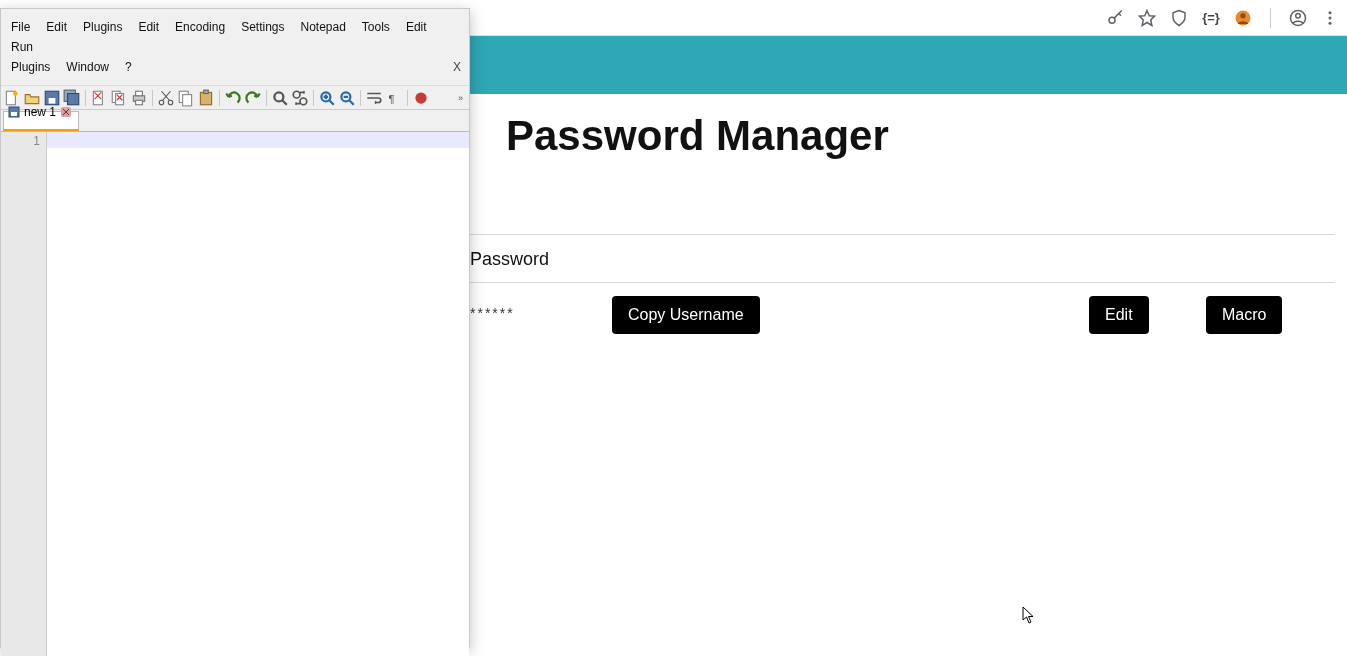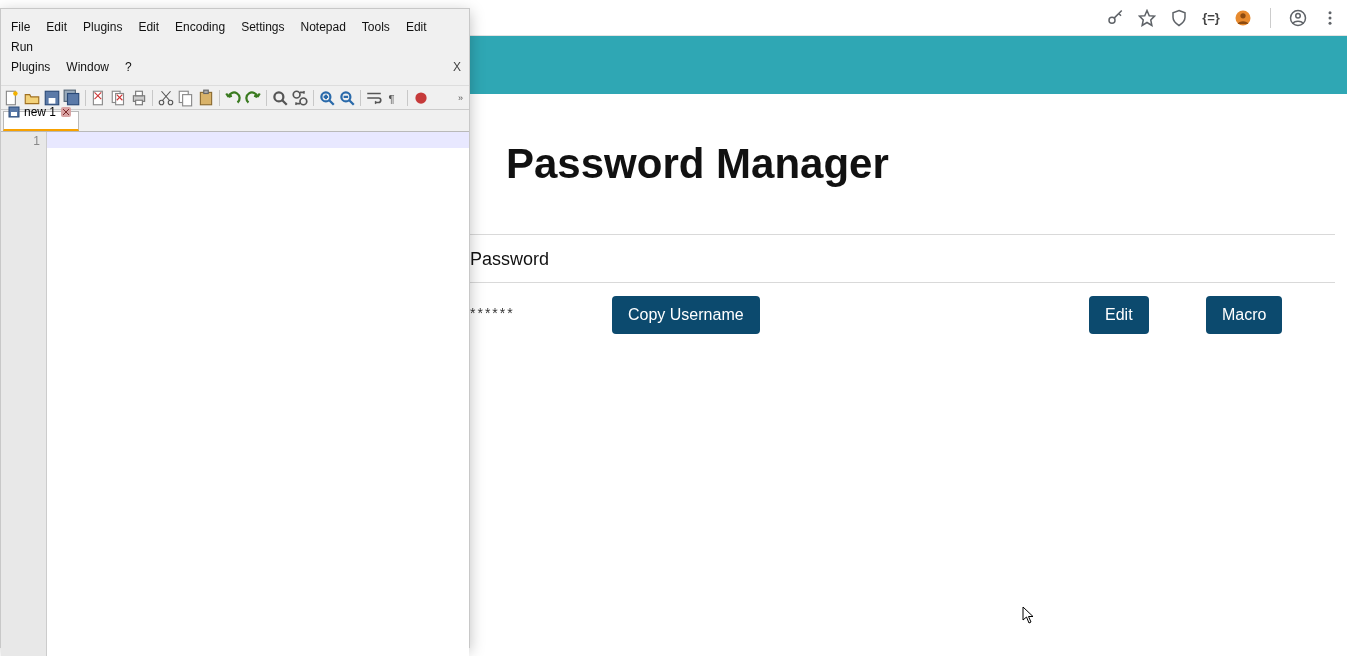--- a/index.html
+++ b/index.html
@@ -9,29 +9,29 @@
   .browser { position: absolute; left: 0; top: 0; width: 1347px; height: 656px; }
   .browser-toolbar { position: absolute; left: 0; top: 0; width: 1347px; height: 36px; background: #fff; border-bottom: 1px solid #e3e3e3; display: flex; align-items: center; justify-content: flex-end; padding-right: 8px; gap: 14px; }
   .browser-toolbar .divider { width: 1px; height: 20px; background: #ccc; margin: 0 4px; }
   .tool-icon { width: 18px; height: 18px; color: #5f6368; display: flex; align-items: center; justify-content: center; font-size: 16px; }
   .tool-icon.orange { color: #e78a2e; }
   .tool-icon svg { width: 18px; height: 18px; }
   
   .teal-band { position: absolute; left: 0; top: 36px; width: 1347px; height: 58px; background: #2fa7b4; }
   
   .page-body { position: absolute; left: 0; top: 94px; width: 1347px; height: 562px; background: #fff; }
-  .page-title { position: absolute; left: 506px; top: 18px; font-size: 42px; font-weight: 700; color: #111; margin-top: 28px; }
+  .page-title { position: absolute; left: 506px; top: 18px; font-size: 42px; font-weight: 700; color: #111; }
   
   .hr1 { position: absolute; left: 470px; top: 140px; width: 865px; height: 1px; background: #d9d9d9; }
   .section-header { position: absolute; left: 470px; top: 155px; font-size: 18px; font-weight: 400; color: #111; }
   .hr2 { position: absolute; left: 470px; top: 188px; width: 865px; height: 1px; background: #d9d9d9; }
   
   .row { position: absolute; left: 470px; top: 200px; width: 865px; height: 42px; display: flex; align-items: center; }
   .pw-value { font-size: 14px; color: #333; letter-spacing: 2px; position: relative; top: -2px; }
-  .btn { background: #0c4a6e; color: #fff; border: none; border-radius: 4px; padding: 0 16px; height: 38px; font-size: 16px; cursor: default; display: inline-flex; align-items: center; }
+  .btn { background: #000000; color: #fff; border: none; border-radius: 4px; padding: 0 16px; height: 38px; font-size: 16px; cursor: default; display: inline-flex; align-items: center; }
   .btn.copy-user { position: absolute; left: 142px; }
   .btn.copy-pass { position: absolute; left: 382px; }
   .btn.edit      { position: absolute; left: 619px; }
   .btn.delete    { position: absolute; left: 736px; }
   
   .cursor { position: absolute; left: 1022px; top: 512px; width: 13px; height: 19px; pointer-events: none; }
   
   
   .npp-window { position: absolute; left: 0; top: 8px; width: 470px; height: 640px; background: #fff; border: 1px solid #c8c8c8; box-shadow: 0 4px 14px rgba(0,0,0,.25); }
   

